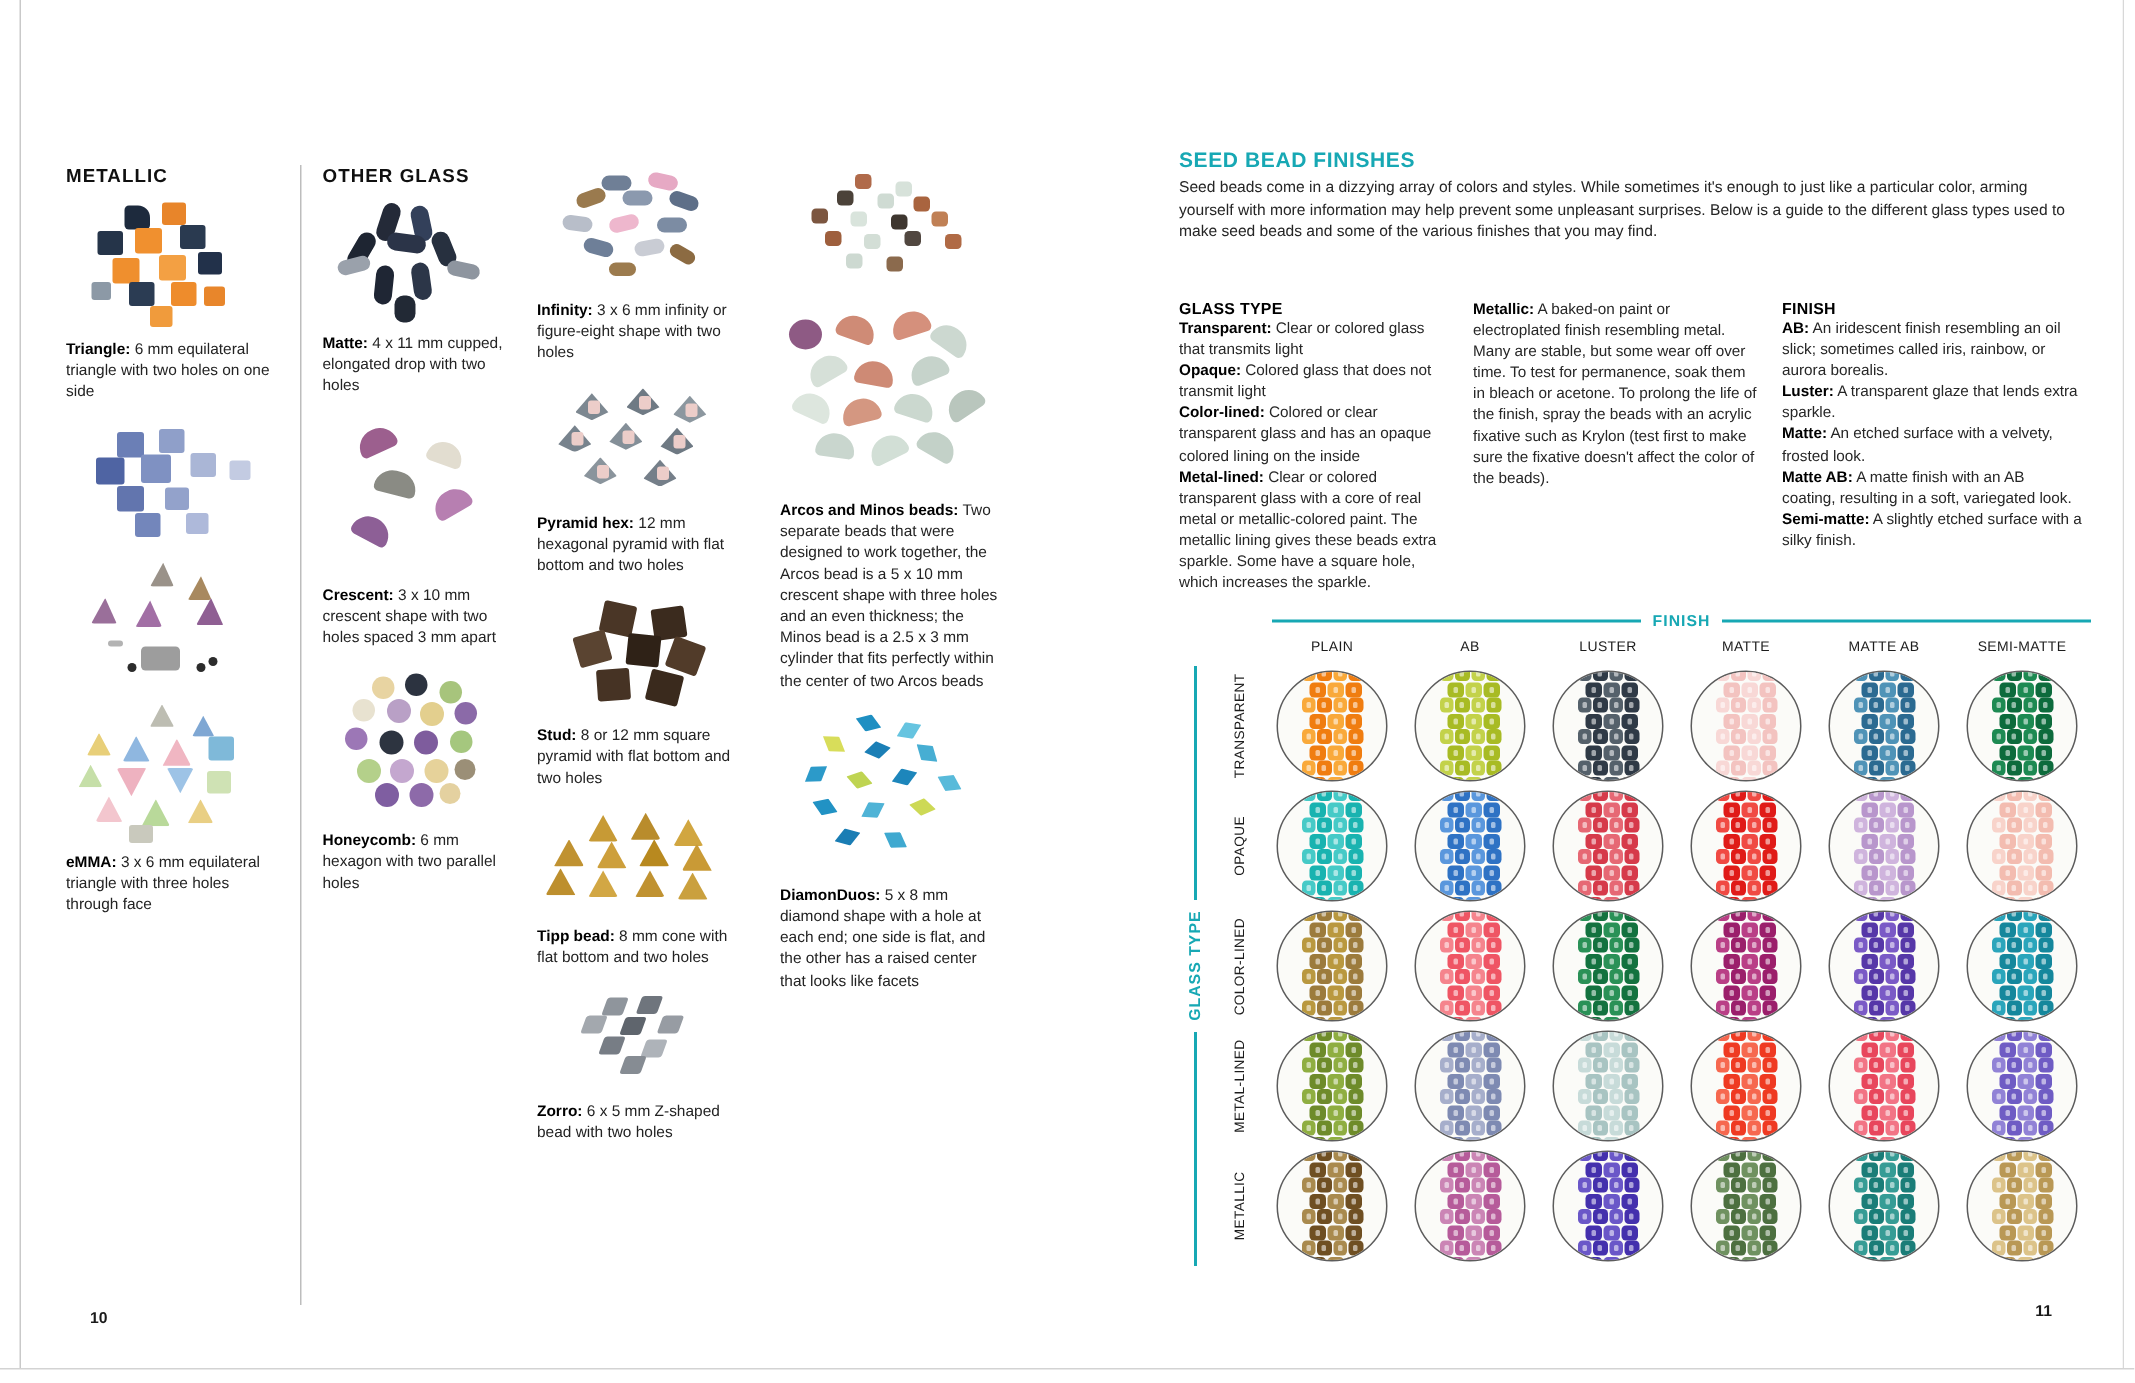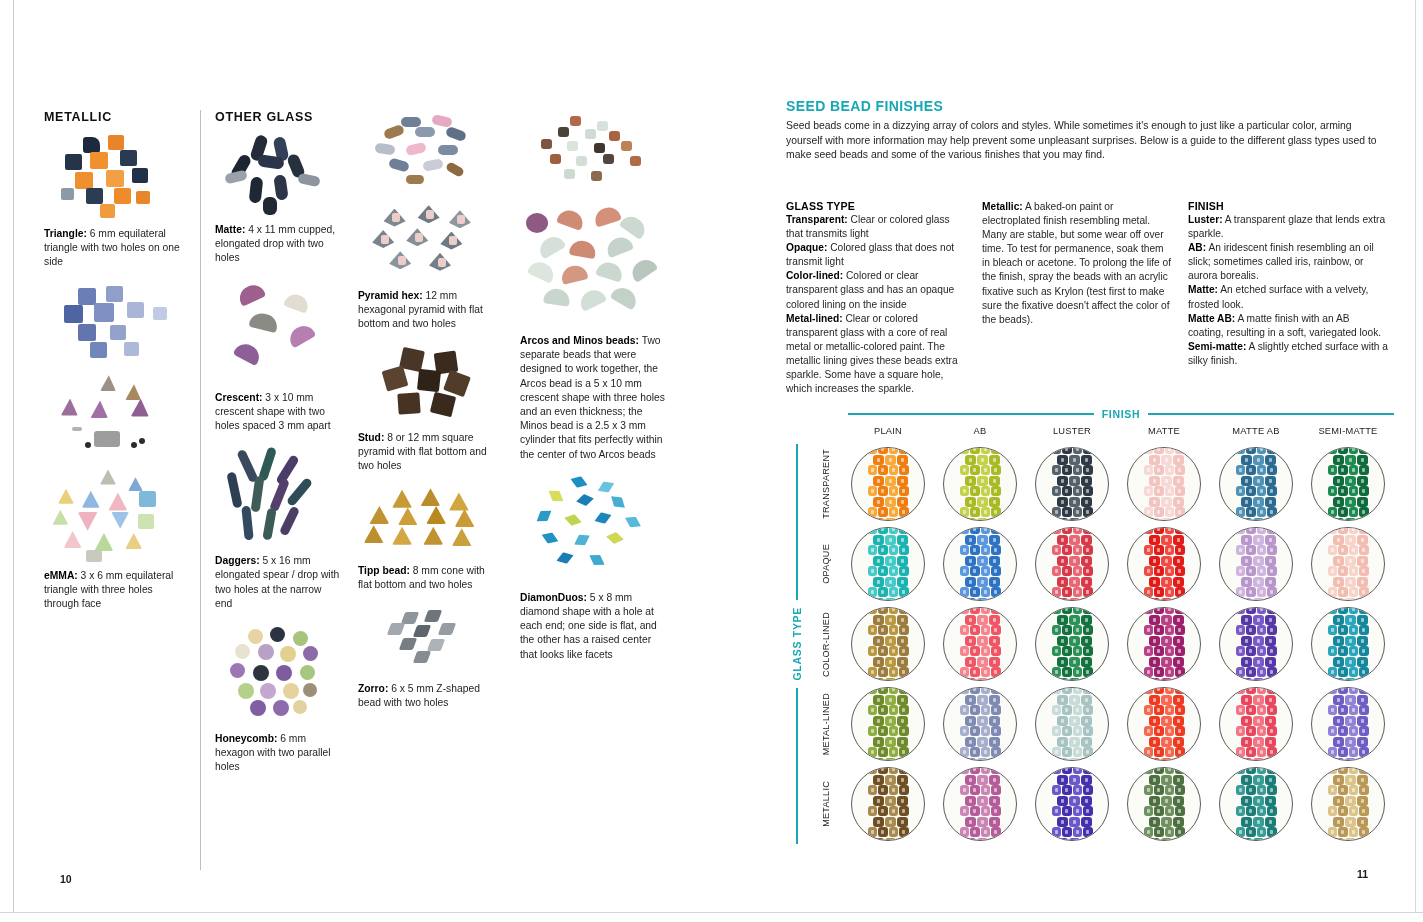--- a/index.html
+++ b/index.html
@@ -348,39 +348,20 @@
               <i style="left:28%;top:34%;width:28px;height:16px;background:#8a8b84;border-radius:14px 14px 4px 4px;transform:rotate(14deg)"></i>
               <i style="left:58%;top:46%;width:26px;height:16px;background:#b77fb1;border-radius:14px 14px 4px 4px;transform:rotate(-30deg)"></i>
               <i style="left:16%;top:62%;width:26px;height:16px;background:#8d5f96;border-radius:14px 14px 4px 4px;transform:rotate(28deg)"></i>
             </div>
           </div>
           <div class="bead-caption">
             <b>Crescent:</b><span> 3 x 10 mm crescent shape with two holes spaced 3 mm apart</span>
           </div>
         </div>
 
-        <div class="bead-entry">
-          <div class="bead-photo" style="height:104px">
-            <div class="mosaic">
-              <i style="left:22%;top:4%;width:9px;height:34px;background:#3a4a5e;border-radius:5px;transform:rotate(-25deg)"></i>
-              <i style="left:38%;top:2%;width:9px;height:34px;background:#2e5a55;border-radius:5px;transform:rotate(18deg)"></i>
-              <i style="left:54%;top:8%;width:9px;height:32px;background:#4a3d68;border-radius:5px;transform:rotate(32deg)"></i>
-              <i style="left:12%;top:26%;width:9px;height:36px;background:#2c3f54;border-radius:5px;transform:rotate(-12deg)"></i>
-              <i style="left:30%;top:30%;width:9px;height:36px;background:#3e5d5a;border-radius:5px;transform:rotate(8deg)"></i>
-              <i style="left:48%;top:32%;width:9px;height:34px;background:#55406b;border-radius:5px;transform:rotate(22deg)"></i>
-              <i style="left:64%;top:30%;width:9px;height:32px;background:#2f4d58;border-radius:5px;transform:rotate(40deg)"></i>
-              <i style="left:22%;top:58%;width:9px;height:34px;background:#344a60;border-radius:5px;transform:rotate(-6deg)"></i>
-              <i style="left:40%;top:60%;width:9px;height:32px;background:#3c5b57;border-radius:5px;transform:rotate(10deg)"></i>
-              <i style="left:56%;top:58%;width:9px;height:30px;background:#4a3f64;border-radius:5px;transform:rotate(26deg)"></i>
-            </div>
-          </div>
-          <div class="bead-caption">
-            <b>Daggers:</b><span> 5 x 16 mm elongated spear / drop with two holes at the narrow end</span>
-          </div>
-        </div>
 
         <div class="bead-entry">
           <div class="bead-photo" style="height:104px">
             <div class="mosaic">
               <i style="left:26%;top:6%;width:15px;height:15px;background:#e8d4a2;border-radius:50%"></i>
               <i style="left:44%;top:4%;width:15px;height:15px;background:#2c3340;border-radius:50%"></i>
               <i style="left:62%;top:8%;width:15px;height:15px;background:#a7c47c;border-radius:50%"></i>
               <i style="left:16%;top:20%;width:15px;height:15px;background:#e8e2d0;border-radius:50%"></i>
               <i style="left:34%;top:20%;width:16px;height:16px;background:#b9a0c6;border-radius:50%"></i>
               <i style="left:52%;top:22%;width:16px;height:16px;background:#e3cf8e;border-radius:50%"></i>
@@ -415,20 +396,23 @@
               <i style="left:62%;top:18%;width:20px;height:10px;background:#5e6f88;border-radius:6px;transform:rotate(20deg)"></i>
               <i style="left:12%;top:36%;width:20px;height:10px;background:#b8bec9;border-radius:6px;transform:rotate(8deg)"></i>
               <i style="left:34%;top:36%;width:20px;height:10px;background:#eeb7cd;border-radius:6px;transform:rotate(-14deg)"></i>
               <i style="left:56%;top:38%;width:20px;height:10px;background:#7c8ca3;border-radius:6px"></i>
               <i style="left:22%;top:56%;width:20px;height:10px;background:#6e7f98;border-radius:6px;transform:rotate(16deg)"></i>
               <i style="left:46%;top:56%;width:20px;height:10px;background:#c9ccd4;border-radius:6px;transform:rotate(-10deg)"></i>
               <i style="left:62%;top:62%;width:18px;height:9px;background:#8c6b42;border-radius:6px;transform:rotate(30deg)"></i>
               <i style="left:34%;top:74%;width:18px;height:9px;background:#9c7b4e;border-radius:6px"></i>
             </div>
           </div>
+          <div class="bead-caption">
+            <b>Infinity:</b><span> 3 x 6 mm infinity or figure-eight shape with two holes</span>
+          </div>
         </div>
 
         <div class="bead-entry">
           <div class="bead-photo" style="height:82px">
             <div class="mosaic">
               <i style="left:18%;top:8%;width:22px;height:18px;background:#7d8891;clip-path:polygon(50% 0,100% 70%,50% 100%,0 70%)"></i>
               <i style="left:42%;top:4%;width:22px;height:18px;background:#6f7a84;clip-path:polygon(50% 0,100% 70%,50% 100%,0 70%)"></i>
               <i style="left:64%;top:10%;width:22px;height:18px;background:#8c979f;clip-path:polygon(50% 0,100% 70%,50% 100%,0 70%)"></i>
               <i style="left:10%;top:34%;width:22px;height:18px;background:#78838d;clip-path:polygon(50% 0,100% 70%,50% 100%,0 70%)"></i>
               <i style="left:34%;top:32%;width:22px;height:18px;background:#848f98;clip-path:polygon(50% 0,100% 70%,50% 100%,0 70%)"></i>
@@ -606,24 +590,24 @@
 
       <div class="defcol mid">
         <div class="def">
           <b>Metallic:</b><span> A baked-on paint or electroplated finish resembling metal. Many are stable, but some wear off over time. To test for permanence, soak them in bleach or acetone. To prolong the life of the finish, spray the beads with an acrylic fixative such as Krylon (test first to make sure the fixative doesn't affect the color of the beads).</span>
         </div>
       </div>
 
       <div class="defcol last">
         <div class="defs-head">FINISH</div>
         <div class="def">
+          <b>AB:</b><span> An iridescent finish resembling an oil slick; sometimes called iris, rainbow, or aurora borealis.</span>
+        </div>
+        <div class="def">
           <b>Luster:</b><span> A transparent glaze that lends extra sparkle.</span>
-        </div>
-        <div class="def">
-          <b>AB:</b><span> An iridescent finish resembling an oil slick; sometimes called iris, rainbow, or aurora borealis.</span>
         </div>
         <div class="def">
           <b>Matte:</b><span> An etched surface with a velvety, frosted look.</span>
         </div>
         <div class="def">
           <b>Matte AB:</b><span> A matte finish with an AB coating, resulting in a soft, variegated look.</span>
         </div>
         <div class="def">
           <b>Semi-matte:</b><span> A slightly etched surface with a silky finish.</span>
         </div>

